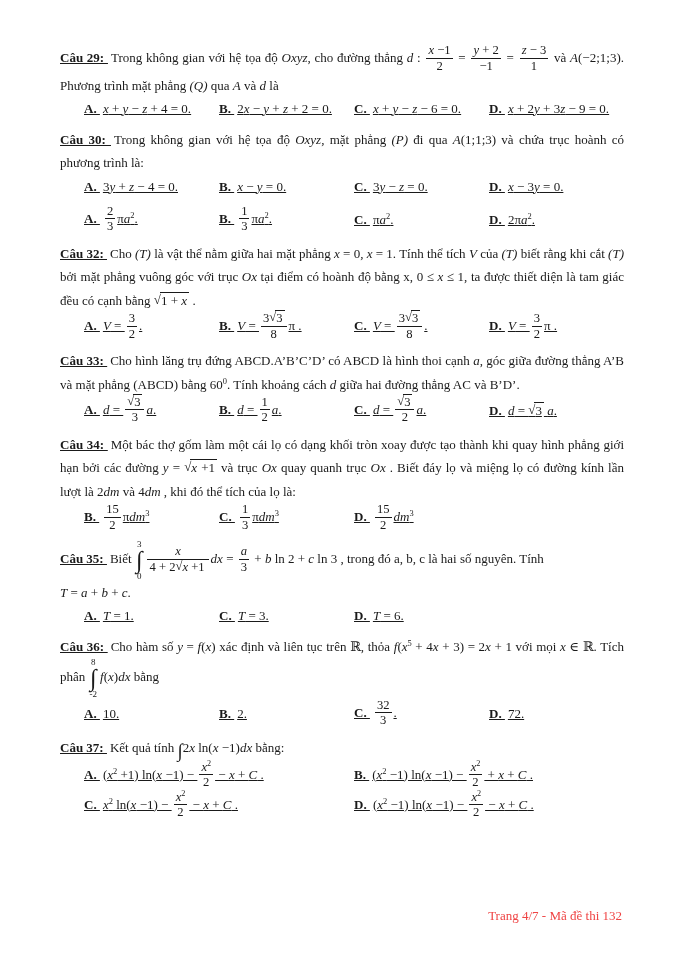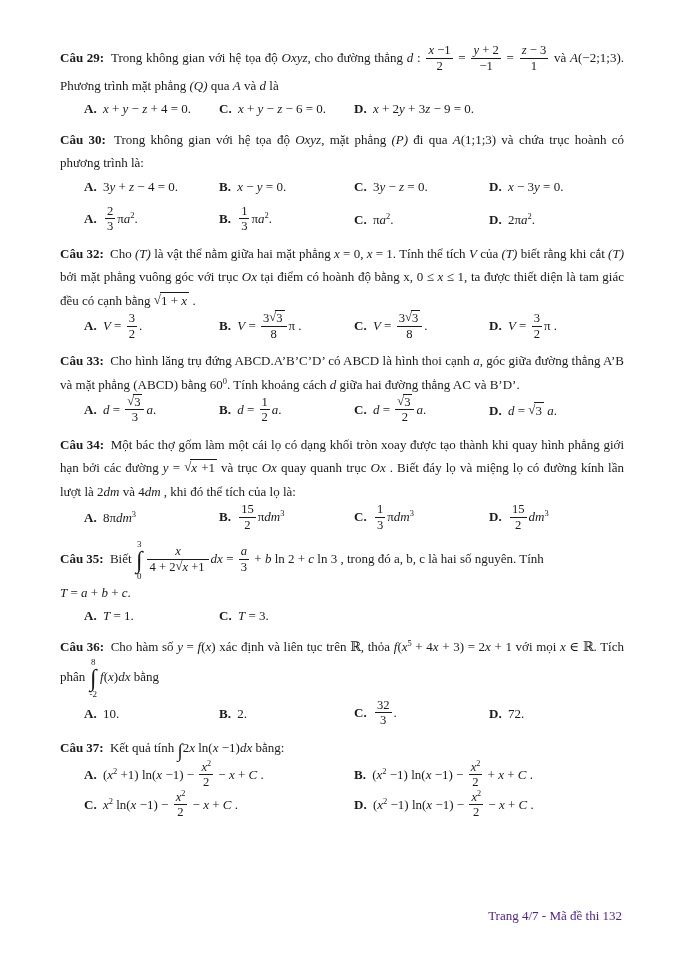--- a/index.html
+++ b/index.html
@@ -4,60 +4,61 @@
 <style>
   html,body{margin:0;padding:0;}
   body{
     width:680px;height:962px;background:#ffffff;color:#1a1a1a;
     font-family:"Liberation Serif","DejaVu Serif",serif;
     font-size:13px;position:relative;overflow:hidden;
   }
   .page{position:absolute;inset:0;padding:44px 56px 0 60px;box-sizing:border-box;}
   .question{margin-bottom:7px;}
   .stem{text-align:justify;line-height:1.8;}
-  .qlabel{font-weight:bold;padding-right:3px;}
+  .qlabel{font-weight:bold;padding-right:3px;text-decoration:underline;}
   .options{display:flex;flex-wrap:wrap;align-items:center;padding-left:24px;line-height:1.8;}
-  .options .option{width:25%;box-sizing:border-box;padding-right:4px;}
+  .options .option{width:25%;box-sizing:border-box;padding-right:4px;text-decoration:underline;}
   .options.two .option{width:50%;}
   .opt-label{font-weight:bold;padding-right:3px;}
   .mi{font-style:italic;}
   sup{font-size:0.65em;line-height:0;}
   .frac{display:inline-flex;flex-direction:column;text-align:center;vertical-align:middle;
         margin:0 2px;line-height:1.15;font-size:0.97em;position:relative;top:-1px;}
   .fnum{padding:0 2px;}
   .fden{border-top:1px solid currentColor;padding:0 2px;}
   .sqrt{white-space:nowrap;}
   .rad{position:relative;top:-1px;margin-right:-1px;}
   .rbar{border-top:1px solid currentColor;padding:0 2px 0 1px;}
   .intg{display:inline;vertical-align:middle;}
   .intg .isign{font-size:19px;line-height:1;vertical-align:middle;}
   .intg.disp{display:inline-flex;flex-direction:column;align-items:center;
              vertical-align:middle;line-height:1;margin:0 3px 0 1px;}
   .intg.disp .isign{font-size:24px;line-height:0.95;}
   .ilim{font-size:9px;line-height:1;}
-  .footer{position:absolute;right:58px;bottom:38px;font-size:13px;color:#4c1d95;margin-left:40px;}
+  .footer{position:absolute;right:58px;bottom:38px;font-size:13px;color:#ef4444;margin-left:40px;}
 </style>
 </head>
 <body>
 
 <div class="page">
   <main id="questions">
       <div class="question">
         <div class="stem"><span class="qlabel">Câu 29: </span>Trong không gian với hệ tọa độ <span class="mi">Oxyz</span>, cho đường thẳng <span class="mi">d</span> : <span class="frac">
             <span class="fnum"><span class="mi">x</span> −1</span>
             <span class="fden">2</span>
           </span> = <span class="frac">
             <span class="fnum"><span class="mi">y</span> + 2</span>
             <span class="fden">−1</span>
           </span> = <span class="frac">
             <span class="fnum"><span class="mi">z</span> − 3</span>
             <span class="fden">1</span>
           </span> và <span class="mi">A</span>(−2;1;3). Phương trình mặt phẳng <span class="mi">(Q)</span> qua <span class="mi">A</span> và <span class="mi">d</span> là</div>
         <div class="options">
           <div class="option"><span class="opt-label">A. </span><span class="mi">x</span> + <span class="mi">y</span> − <span class="mi">z</span> + 4 = 0.</div>
+          <div class="option"><span class="opt-label">B. </span>2<span class="mi">x</span> − <span class="mi">y</span> + <span class="mi">z</span> + 2 = 0.</div>
           <div class="option"><span class="opt-label">C. </span><span class="mi">x</span> + <span class="mi">y</span> − <span class="mi">z</span> − 6 = 0.</div>
           <div class="option"><span class="opt-label">D. </span><span class="mi">x</span> + 2<span class="mi">y</span> + 3<span class="mi">z</span> − 9 = 0.</div>
         </div>
       </div>
       <div class="question">
         <div class="stem"><span class="qlabel">Câu 30: </span>Trong không gian với hệ tọa độ <span class="mi">Oxyz</span>, mặt phẳng <span class="mi">(P)</span> đi qua <span class="mi">A</span>(1;1;3) và chứa trục hoành có phương trình là:</div>
         <div class="options">
           <div class="option"><span class="opt-label">A. </span>3<span class="mi">y</span> + <span class="mi">z</span> − 4 = 0.</div>
           <div class="option"><span class="opt-label">B. </span><span class="mi">x</span> − <span class="mi">y</span> = 0.</div>
           <div class="option"><span class="opt-label">C. </span>3<span class="mi">y</span> − <span class="mi">z</span> = 0.</div>
@@ -113,21 +114,20 @@
           <div class="option"><span class="opt-label">C. </span><span class="mi">d</span> = <span class="frac">
               <span class="fnum"><span class="sqrt"><span class="rad">√</span><span class="rbar">3</span></span></span>
               <span class="fden">2</span>
             </span><span class="mi">a</span>.</div>
           <div class="option"><span class="opt-label">D. </span><span class="mi">d</span> = <span class="sqrt"><span class="rad">√</span><span class="rbar">3</span></span> <span class="mi">a</span>.</div>
         </div>
       </div>
       <div class="question">
         <div class="stem"><span class="qlabel">Câu 34: </span>Một bác thợ gốm làm một cái lọ có dạng khối tròn xoay được tạo thành khi quay hình phẳng giới hạn bởi các đường <span class="mi">y</span> = <span class="sqrt"><span class="rad">√</span><span class="rbar"><span class="mi">x</span> +1</span></span> và trục <span class="mi">Ox</span> quay quanh trục <span class="mi">Ox</span> . Biết đáy lọ và miệng lọ có đường kính lần lượt là 2<span class="mi">dm</span> và 4<span class="mi">dm</span> , khi đó thể tích của lọ là:</div>
         <div class="options">
-          <div class="option"><span class="opt-label">A. </span>8π<span class="mi">dm</span><sup>3</sup></div>
           <div class="option"><span class="opt-label">B. </span><span class="frac">
               <span class="fnum">15</span>
               <span class="fden">2</span>
             </span>π<span class="mi">dm</span><sup>3</sup></div>
           <div class="option"><span class="opt-label">C. </span><span class="frac">
               <span class="fnum">1</span>
               <span class="fden">3</span>
             </span>π<span class="mi">dm</span><sup>3</sup></div>
           <div class="option"><span class="opt-label">D. </span><span class="frac">
               <span class="fnum">15</span>
@@ -143,20 +143,21 @@
           </span><span class="frac">
             <span class="fnum"><span class="mi">x</span></span>
             <span class="fden">4 + 2<span class="sqrt"><span class="rad">√</span><span class="rbar"><span class="mi">x</span> +1</span></span></span>
           </span><span class="mi">dx</span> = <span class="frac">
             <span class="fnum"><span class="mi">a</span></span>
             <span class="fden">3</span>
           </span> + <span class="mi">b</span> ln 2 + <span class="mi">c</span> ln 3 , trong đó a, b, c là hai số nguyên. Tính <br><span class="mi">T</span> = <span class="mi">a</span> + <span class="mi">b</span> + <span class="mi">c</span>.</div>
         <div class="options">
           <div class="option"><span class="opt-label">A. </span><span class="mi">T</span> = 1.</div>
           <div class="option"><span class="opt-label">C. </span><span class="mi">T</span> = 3.</div>
+          <div class="option"><span class="opt-label">D. </span><span class="mi">T</span> = 6.</div>
         </div>
       </div>
       <div class="question">
         <div class="stem"><span class="qlabel">Câu 36: </span>Cho hàm số <span class="mi">y</span> = <span class="mi">f</span>(<span class="mi">x</span>) xác định và liên tục trên ℝ, thỏa <span class="mi">f</span>(<span class="mi">x</span><sup>5</sup> + 4<span class="mi">x</span> + 3) = 2<span class="mi">x</span> + 1 với mọi <span class="mi">x</span> ∈ ℝ. Tích phân <span class="intg disp">
             <span class="ilim">8</span>
             <span class="isign">∫</span>
             <span class="ilim">-2</span>
           </span><span class="mi">f</span>(<span class="mi">x</span>)<span class="mi">dx</span> bằng</div>
         <div class="options">
           <div class="option"><span class="opt-label">A. </span>10.</div>

